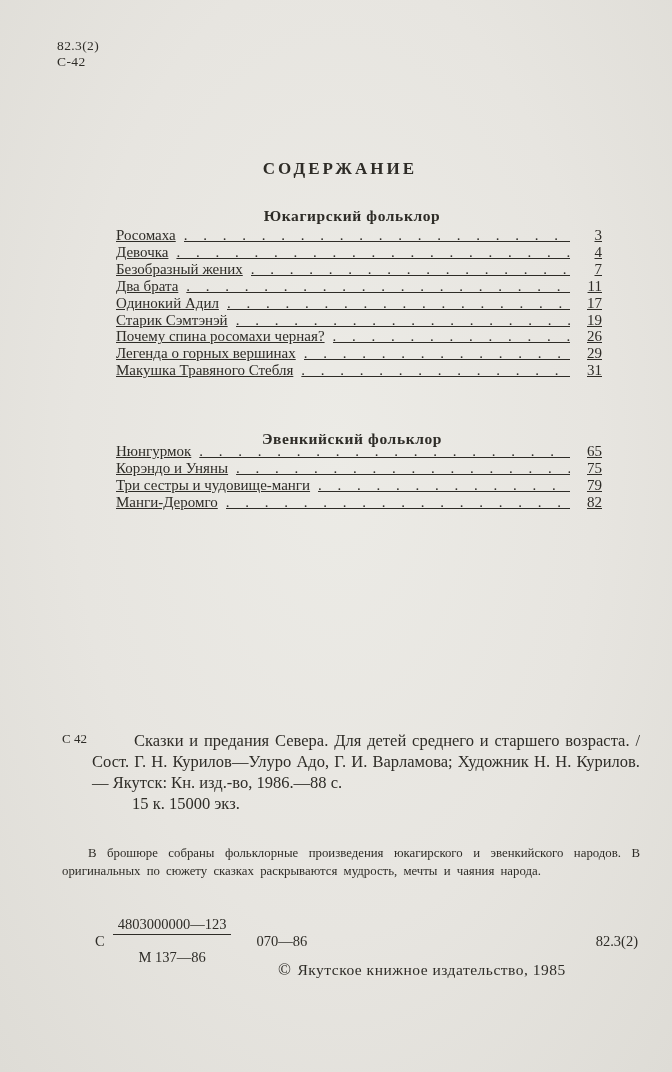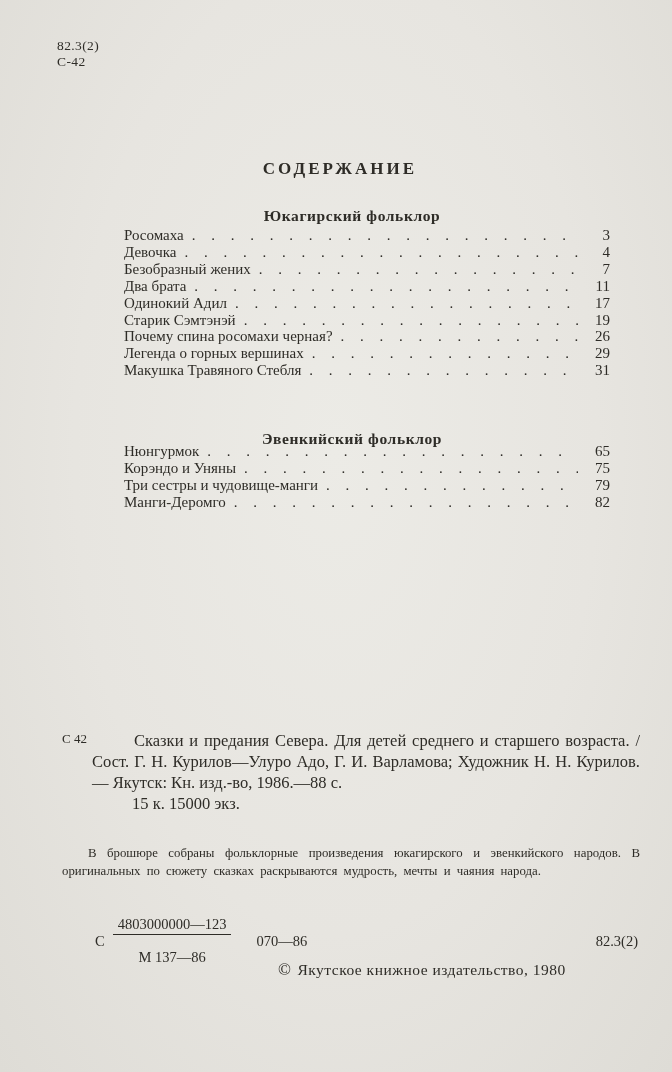--- a/index.html
+++ b/index.html
@@ -42,24 +42,25 @@
     text-align: center;
     margin: 16px;
     font-size: 15.5px;
     font-weight: 700;
     letter-spacing: 0.6px;
   }
   .heading-1 { top: 191px; }
   .heading-2 { top: 414px; }
   .toc {
     position: absolute;
-    left: 124px;
+    left: 116px;
     width: 486px;
     font-size: 15px;
     line-height: 16.9px;
+    text-decoration: underline;
   }
   .toc-1 { top: 227px; }
   .toc-2 { top: 443px; }
   .toc-row {
     display: flex;
     align-items: baseline;
   }
   .toc-title { white-space: nowrap; }
   .toc-leader {
     flex: 1;
@@ -245,16 +246,16 @@
     <span class="fraction">
       <span class="frac-num">4803000000—123</span>
       <span class="frac-den">М 137—86</span>
     </span>
     <span class="index-suffix">070—86</span>
     <span class="index-spacer"></span>
     <span>82.3(2)</span>
   </div>
 
   <div class="copyright">
-    <span class="copyright-symbol">©</span><span>Якутское книжное издательство, 1980</span>
+    <span class="copyright-symbol">©</span><span>Якутское книжное издательство, 1985</span>
   </div>
 
 </div>
 
 </body></html>

